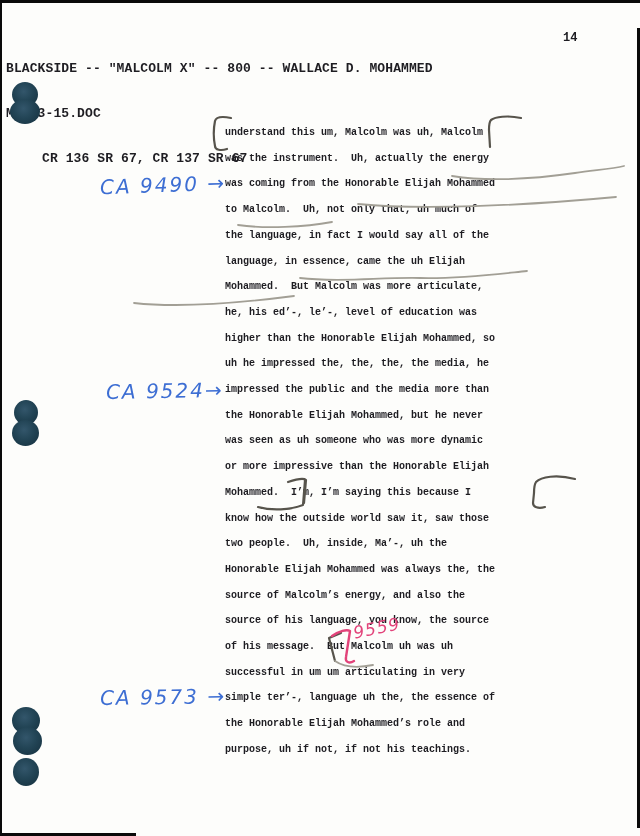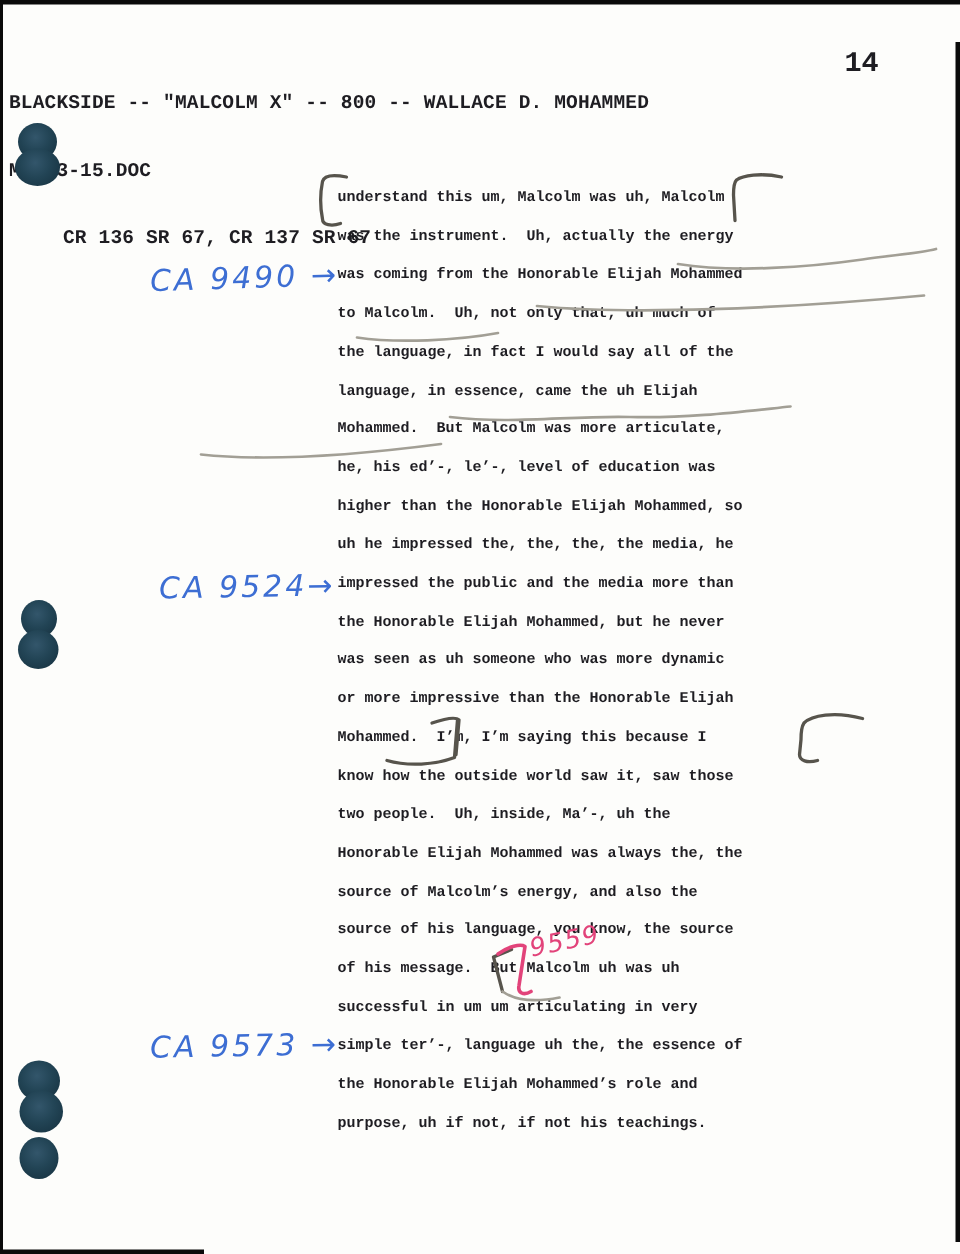--- a/index.html
+++ b/index.html
@@ -10,21 +10,21 @@
   
   .edge{position:absolute;background:#0a0a0a;}
   .edge-top{left:0;top:0;width:640px;height:3px;}
   .edge-left{left:0;top:0;width:2px;height:836px;}
   .edge-right{left:637px;top:28px;width:3px;height:800px;}
   .edge-bottom-seg{left:0;top:833px;width:136px;height:3px;}
 
   
   .header{position:absolute;left:6px;top:31px;font-size:13px;line-height:15px;
           font-weight:700;color:var(--type,#1e1d22);white-space:pre;letter-spacing:0.1px;}
-  .page-number{position:absolute;left:563px;top:31px;font-size:19px;font-weight:700;color:var(--type,#1e1d22);}
+  .page-number{position:absolute;left:563px;top:31px;font-size:12px;font-weight:700;color:var(--type,#1e1d22);}
   .reel-indent{padding-left:36px;}
 
   
   .punch{position:absolute;}
   .blob{position:absolute;border-radius:50%;
         background:radial-gradient(circle at 45% 38%, #33566b 0%, #224455 45%, #152f3d 100%);}
 
   
   .transcript{position:absolute;left:225px;top:120px;width:380px;
               font-size:10px;line-height:25.7px;font-weight:700;

